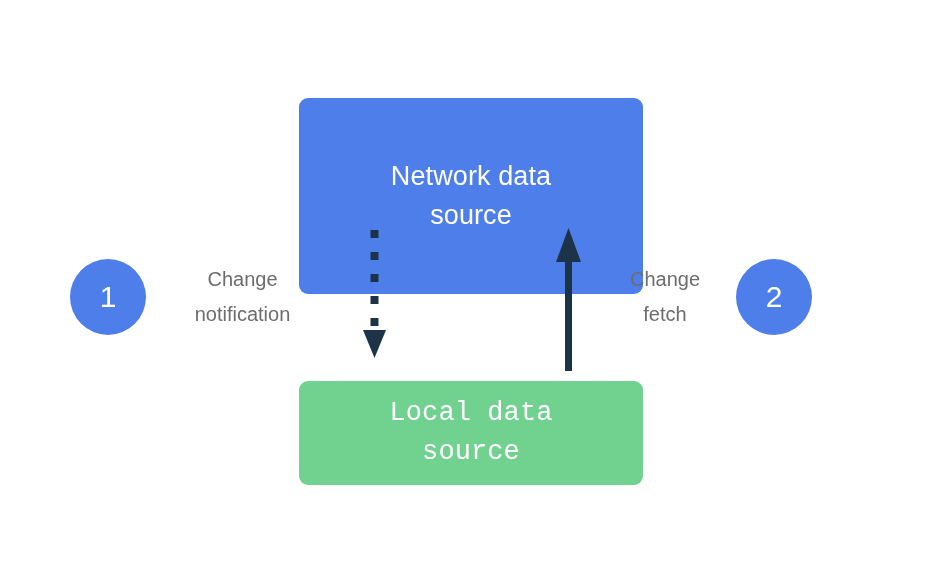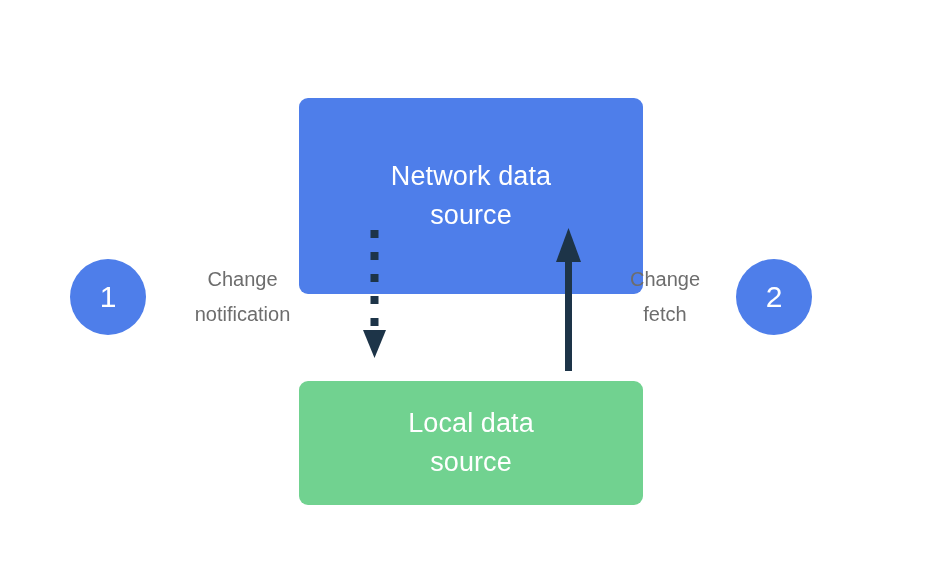--- a/index.html
+++ b/index.html
@@ -39,22 +39,23 @@
     top: 60px;
     width: 344px;
     height: 196px;
     background: #4e7eea;
     margin-top: 38px;
   }
   #local-box {
     left: 299px;
     top: 381px;
     width: 344px;
-    height: 124px;
+    height: 104px;
     background: #71d290;
+    font-family: Liberation Mono, monospace;
   }
   .node-label {
     white-space: pre-line;
     display: block;
   }
 
   
   .step-badge {
     position: absolute;
     width: 76px;

